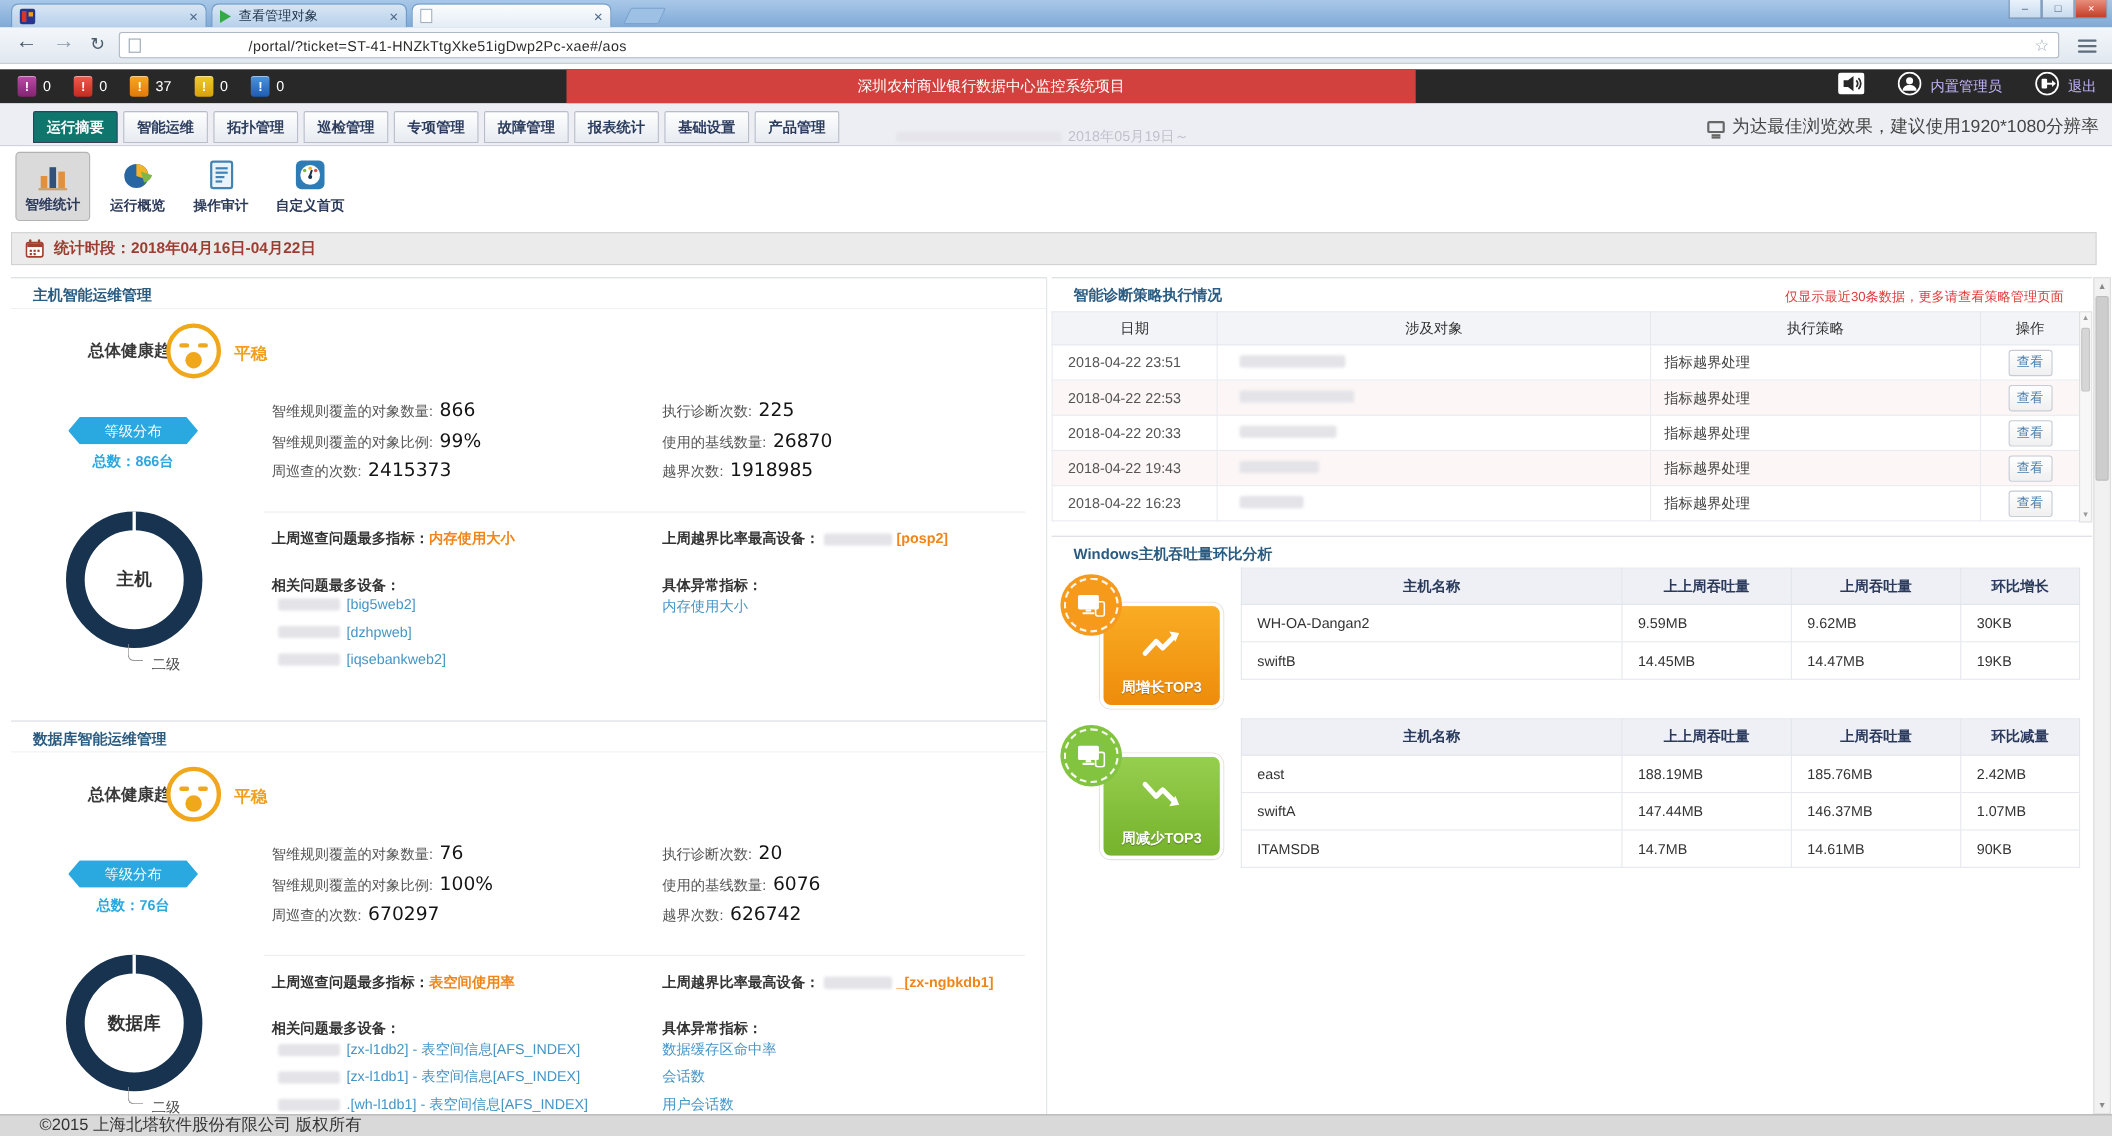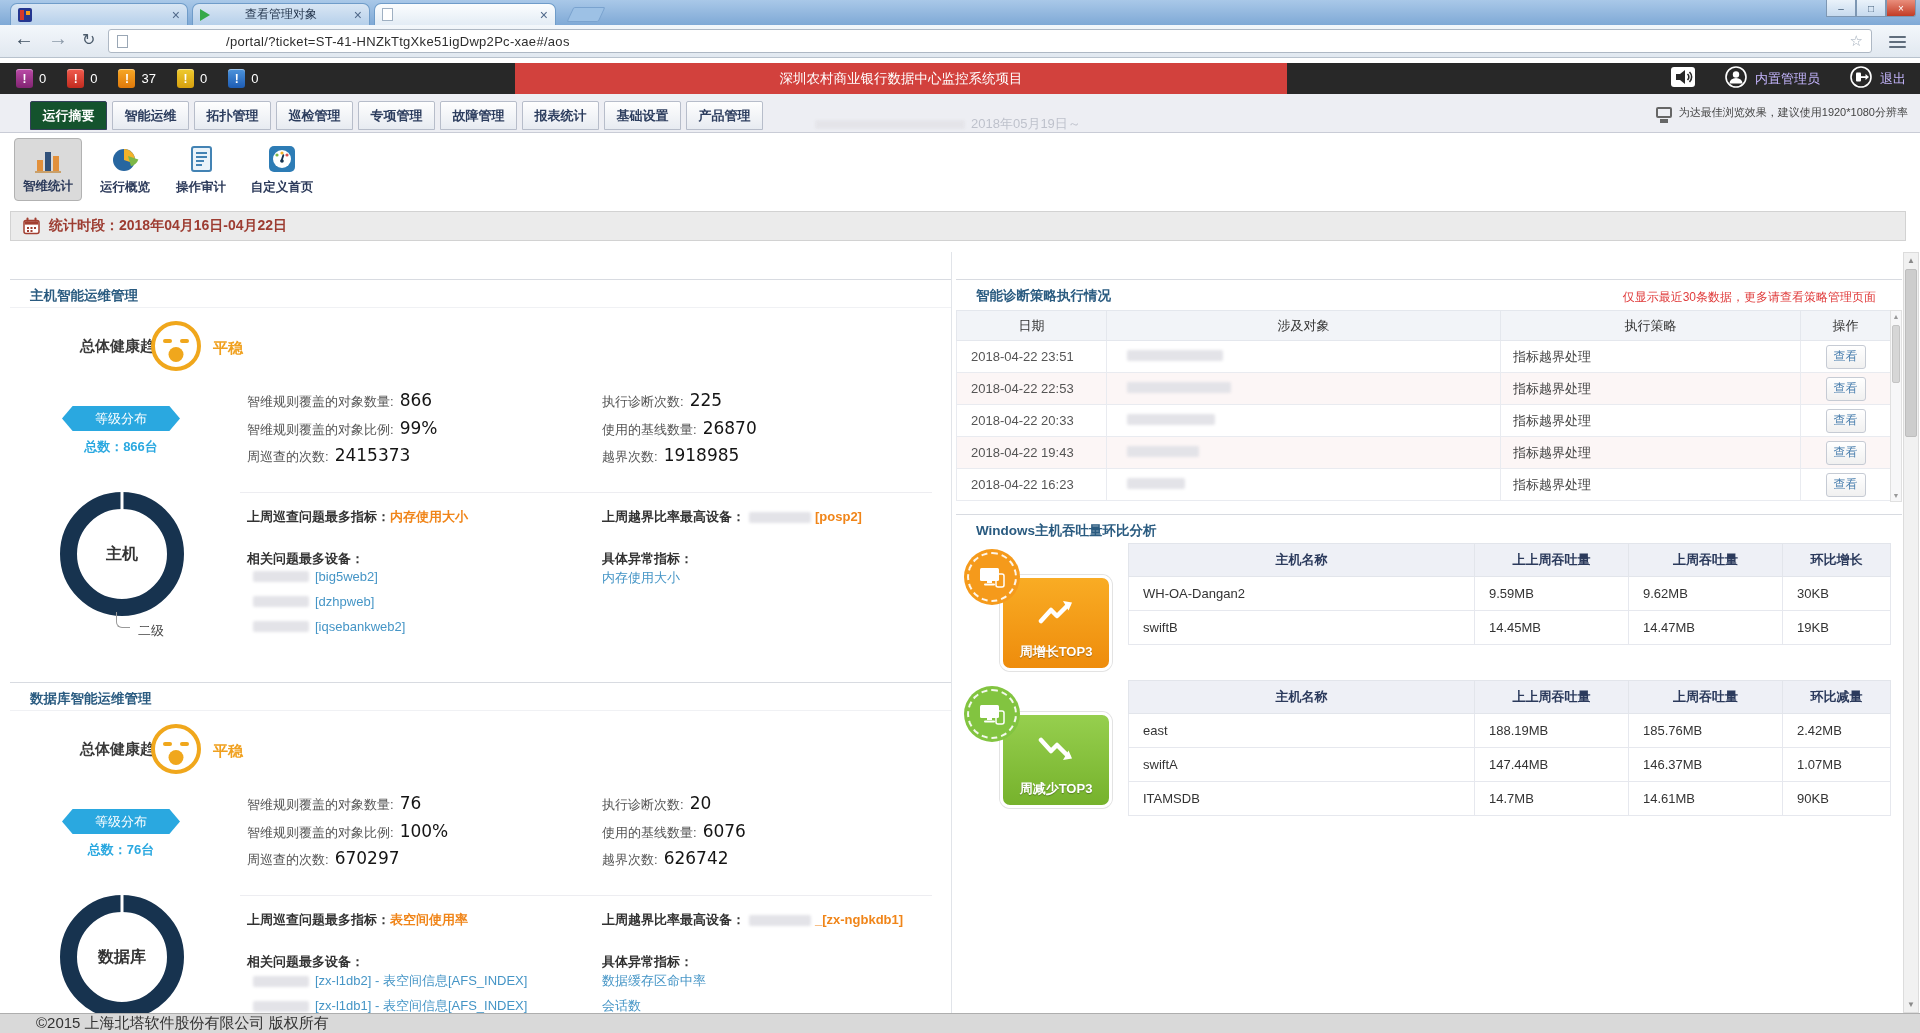--- a/index.html
+++ b/index.html
@@ -7,21 +7,21 @@
        font-family:"Liberation Sans","DejaVu Sans",sans-serif;}
   .app *{box-sizing:border-box;}
 
   
   .tabbar{position:absolute;left:0;top:0;width:1920px;height:25px;
           background:linear-gradient(#a9c8e8,#7fa9d6);}
   .btab{position:absolute;top:3px;height:22px;background:linear-gradient(#d9e6f4,#b6d0ea);
         border:1px solid #6f9cc9;border-bottom:none;border-radius:7px 7px 0 0;
         display:flex;align-items:center;padding:0 7px;}
   .btab.t1{left:10px;width:178px;}
-  .btab.t2{left:192px;width:178px;gap:28px;}
+  .btab.t2{left:192px;width:178px;}
   .btab.t3{left:374px;width:182px;background:linear-gradient(#fbfdfe,#e3ecf5);}
   .ttitle{font-size:12px;color:#1e3048;margin-left:7px;white-space:nowrap;overflow:hidden;flex:1;}
   .tclose{margin-left:auto;color:#50698a;font-size:14px;line-height:1;}
   .fav1{width:14px;height:14px;background:#24368f;border-radius:2px;position:relative;flex:none;}
   .fav1::before{content:'';position:absolute;left:2px;top:2px;width:4px;height:10px;background:#d5372c;}
   .fav1::after{content:'';position:absolute;left:8px;top:3px;width:4px;height:4px;background:#f59a1b;}
   .fav2{width:0;height:0;border-left:10px solid #35a948;border-top:6px solid transparent;
         border-bottom:6px solid transparent;flex:none;}
   .fav3{width:11px;height:13px;background:#fff;border:1px solid #9fb0c2;flex:none;}
   .newtab{position:absolute;left:570px;top:7px;width:32px;height:15px;background:#9dc1e5;
@@ -64,43 +64,43 @@
   .tb-right{position:absolute;right:14px;top:0;height:31px;display:flex;align-items:center;gap:8px;}
   .tb-label{color:#c4b5fd;font-size:13px;}
   .tb-gap{width:14px;}
 
   
   .navrow{position:absolute;left:0;top:94px;width:1920px;height:39px;background:#edeef3;
           border-bottom:1px solid #c9ccd6;overflow:hidden;}
   .ntab{position:absolute;top:7px;height:29px;width:77px;text-align:center;line-height:28px;
         font-size:13px;font-weight:bold;color:#2c3d5e;background:linear-gradient(#fefefe,#e7ebf1);
         border:1px solid #b7bdca;border-radius:2px 2px 0 0;}
-  .ntab.active{background:#14532d;color:#fff;border-color:#33405a;}
+  .ntab.active{background:#0f766e;color:#fff;border-color:#33405a;}
   .marquee{position:absolute;left:815px;top:21px;display:flex;align-items:center;
            color:#b6bac5;font-size:13px;opacity:.85;}
-  .hint{position:absolute;right:12px;top:11px;display:flex;align-items:center;font-size:11px;color:#444;}
+  .hint{position:absolute;right:12px;top:11px;display:flex;align-items:center;font-size:16px;color:#444;}
   .moni{width:16px;height:11px;border:2px solid #666;border-radius:2px;margin-right:7px;position:relative;}
   .moni::after{content:'';position:absolute;left:2px;bottom:-5px;width:8px;height:2px;background:#666;
                box-shadow:0 2px 0 -0px #666;}
 
   
   .quickbar{position:absolute;left:0;top:133px;width:1920px;height:72px;background:#fff;}
   .qitem{position:absolute;top:5px;width:68px;height:63px;display:flex;flex-direction:column;
          align-items:center;justify-content:space-between;padding:7px 0 5px;}
   .qitem.active{background:#dadada;border:1px solid #b2b2b2;border-radius:4px;}
   .qlabel{font-size:12.5px;font-weight:bold;color:#2c3a5a;white-space:nowrap;}
 
   
   .periodbar{position:absolute;left:10px;top:211px;width:1896px;height:30px;background:#ebebeb;
              border:1px solid #d2d2d2;display:flex;align-items:center;}
   .period-text{margin-left:9px;font-size:14px;font-weight:bold;color:#9d3c31;}
   .cal{margin-left:12px;flex:none;}
 
   
-  .panel{position:absolute;background:#fff;border-top:1px solid #d8dbe1;margin-top:27px;}
+  .panel{position:absolute;background:#fff;border-top:1px solid #d8dbe1;}
   .p-title{position:absolute;left:20px;top:7px;font-size:13.5px;font-weight:bold;color:#2a5b80;}
   .vdivider{position:absolute;left:951px;top:252px;width:1px;height:761px;background:#e1e4e9;}
 
   
   .ai-panel{width:941px;}
   .ai-panel .titleline{position:absolute;left:0;top:27px;width:100%;height:1px;background:#f0f1f4;}
   .h-label{position:absolute;left:70px;top:57px;font-size:15px;font-weight:bold;color:#3a3a3a;}
   .face{position:absolute;left:141px;top:41px;width:50px;height:50px;border:4px solid #f0a71c;
         border-radius:50%;background:#fff;}
   .face i{position:absolute;background:#f0a71c;}

